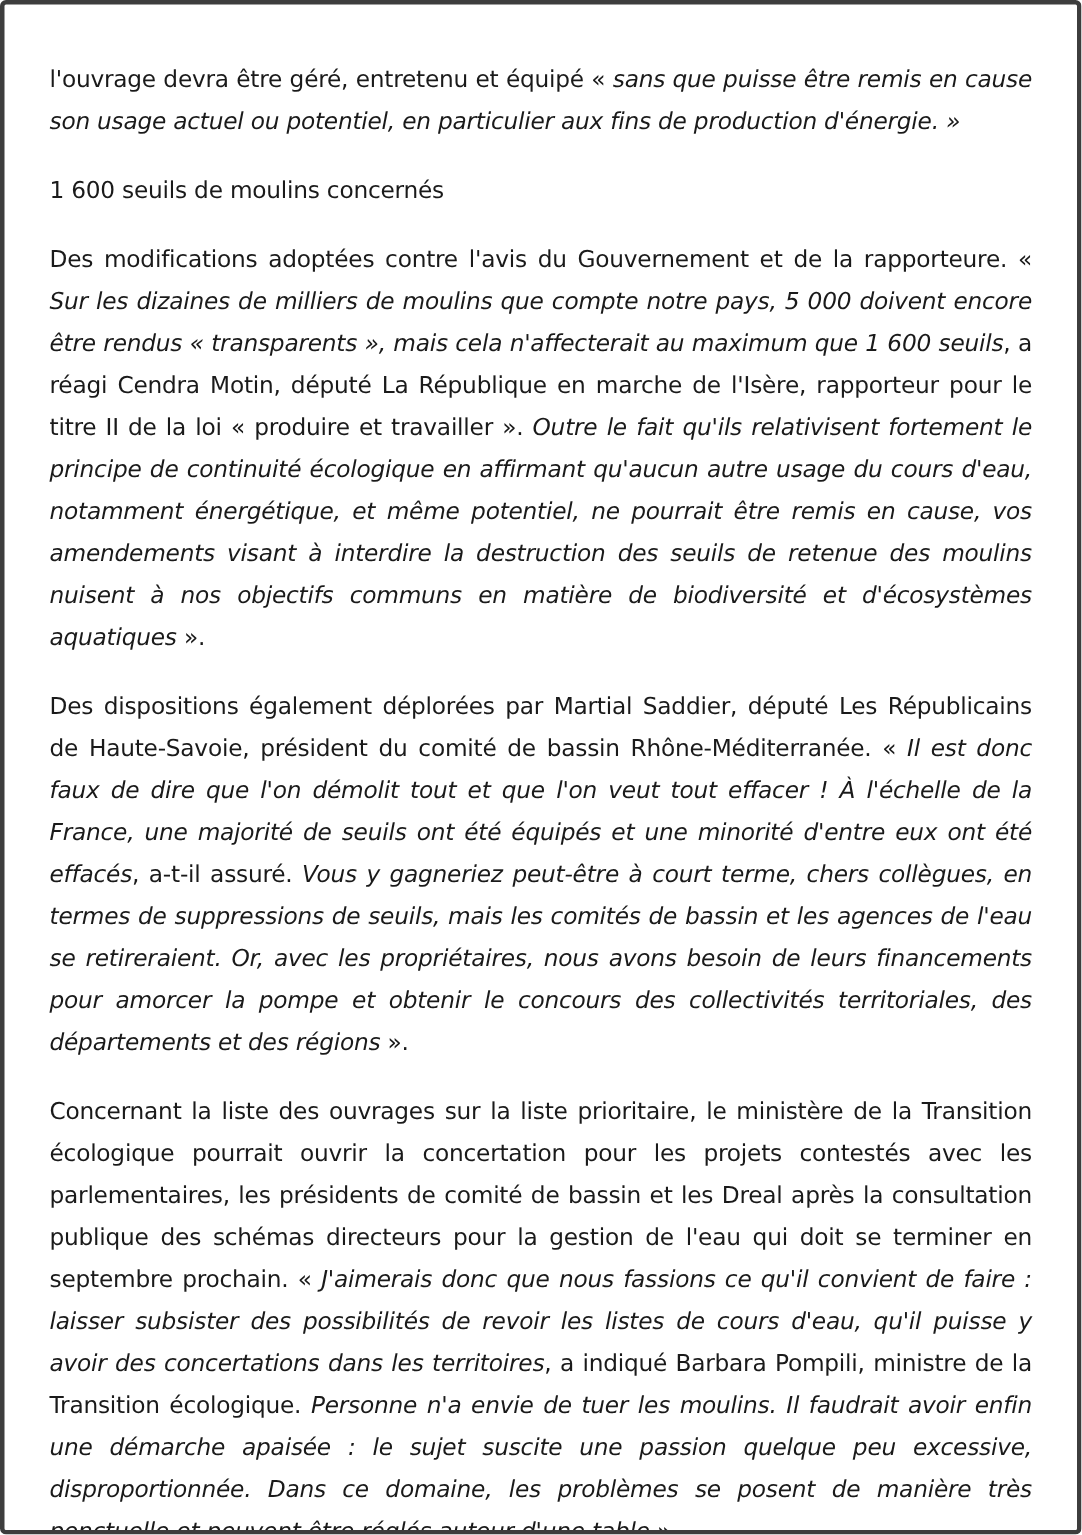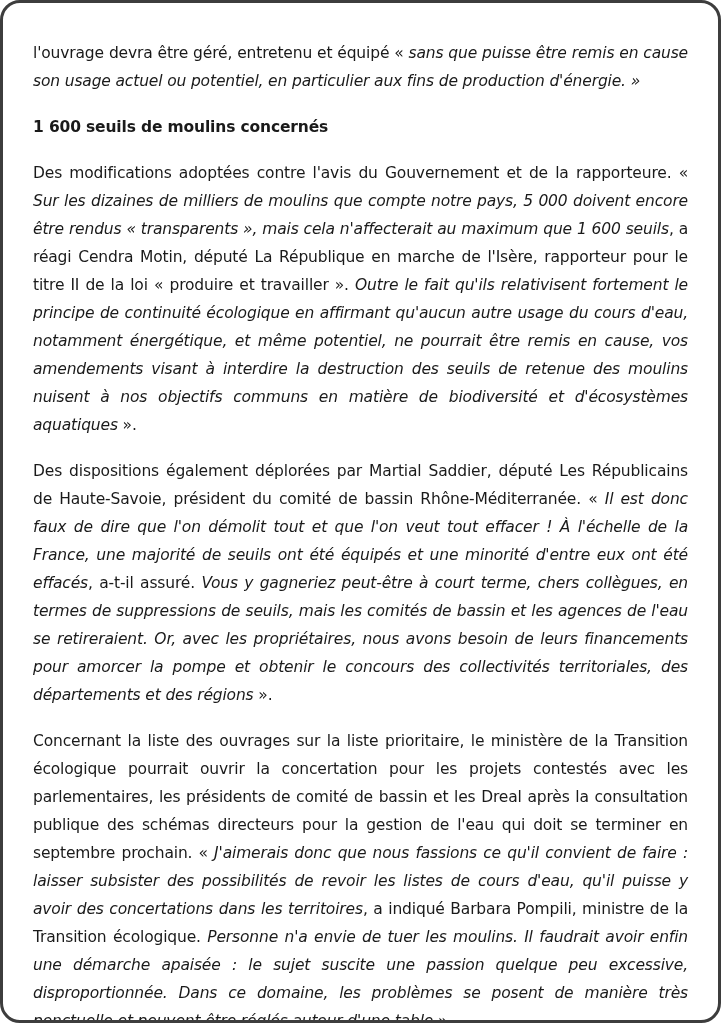--- a/index.html
+++ b/index.html
@@ -1,42 +1,42 @@
 <!DOCTYPE html>
 <html lang="fr"><head>
 <meta charset="utf-8">
 <style>
   html, body { margin: 0; padding: 0; background: #ffffff; }
   .page {
     width: 721px;
     height: 1023px;
     box-sizing: border-box;
     border: 3px solid #3d3d3d;
-    border-radius: 20px;
+    border-radius: 4px;
     background: #ffffff;
     overflow: hidden;
   }
   .content {
     box-sizing: border-box;
     padding: 36px 30px 0 30px;
     font-family: "DejaVu Sans", "Liberation Sans", sans-serif;
     font-size: 15.5px;
     letter-spacing: -0.15px;
     line-height: 28px;
     color: #1a1a1a;
   }
   p.body {
     margin: 0 0 18px 0;
     text-align: justify;
   }
   h2.heading {
     margin: 0 0 18px 0;
     font-size: 15.5px;
     line-height: 28px;
-    font-weight: bold;
+    font-weight: normal;
     text-align: left;
   }
   .seg-normal { font-style: normal; }
   .seg-italic { font-style: italic; }
 </style>
 </head>
 <body>
 
 <div class="page">
   <main class="content">

